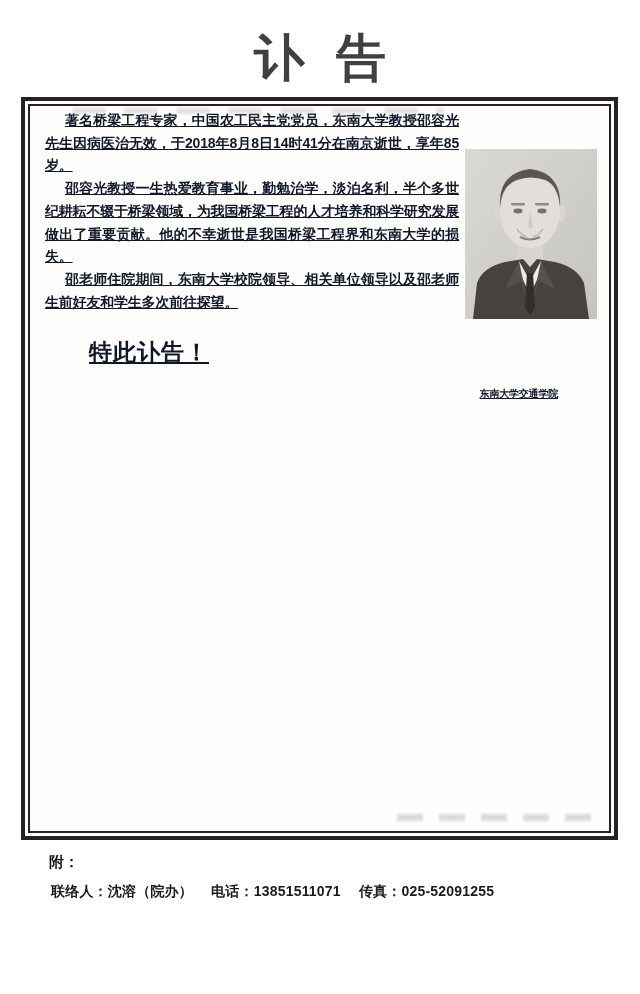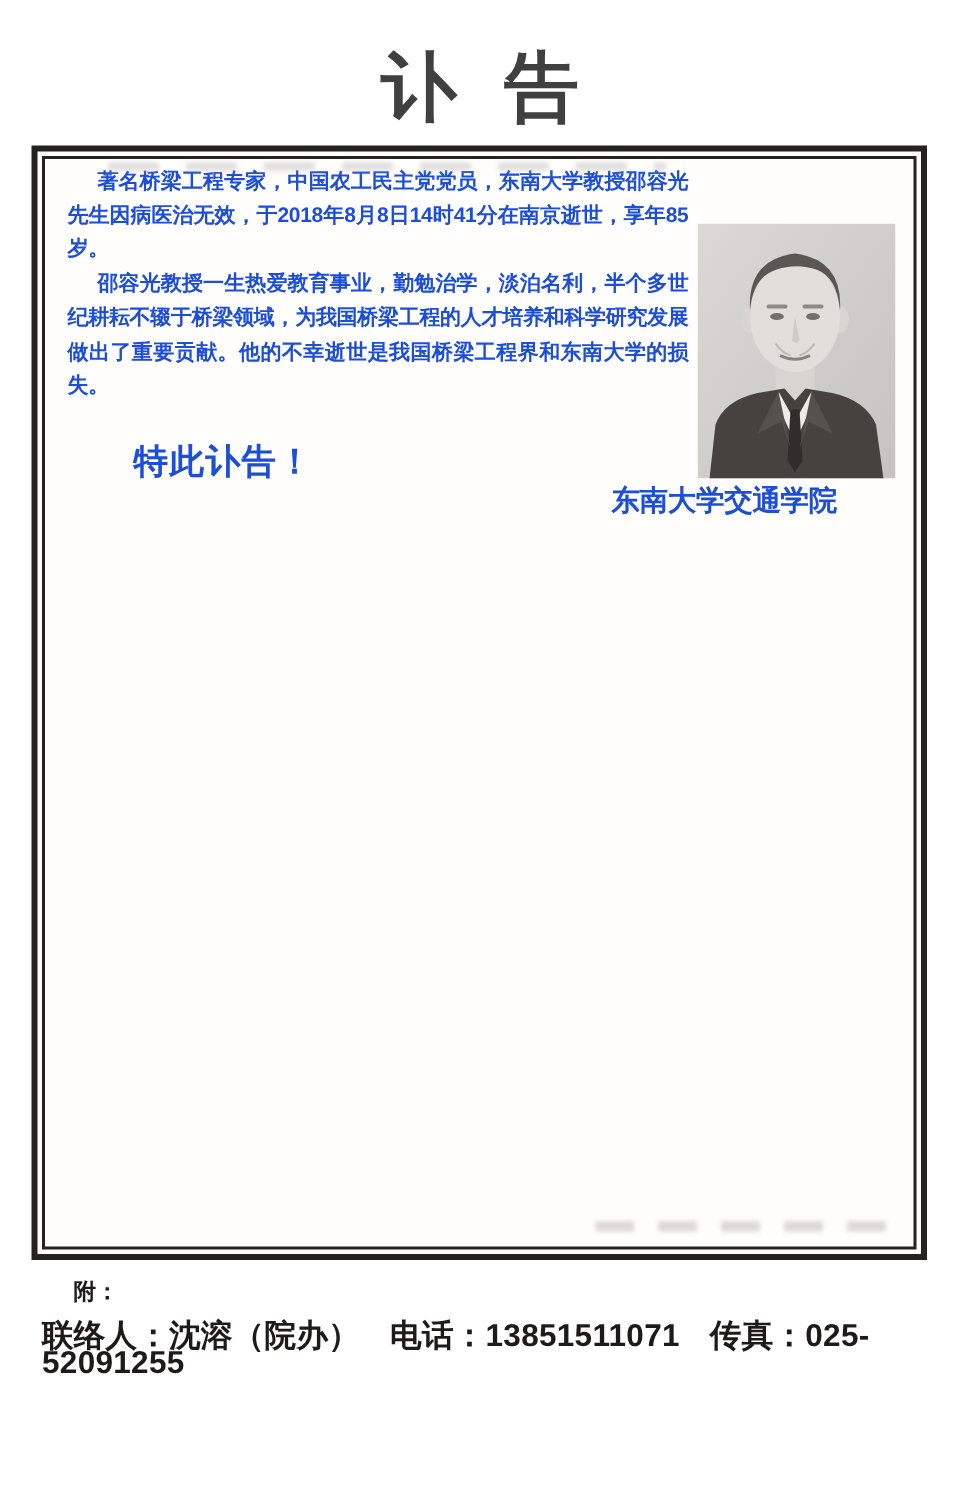--- a/index.html
+++ b/index.html
@@ -54,21 +54,22 @@
   .smudge-bottom {
     bottom: 10px; right: 14px; width: 198px; height: 7px;
     background: repeating-linear-gradient(90deg, #b3b0ac 0 26px, transparent 26px 42px);
   }
   .body {
     font-size: 14px;
     line-height: 22.7px;
     font-weight: bold;
     letter-spacing: -0.2px;
     text-align: justify;
-    color: #1d4ed8;
+    color: #0f172a;
+    text-decoration: underline;
   }
   .para { margin: 0; text-indent: 20px; }
   .photo-float {
     float: right;
     width: 143px;
     height: 205px;
     position: relative;
   }
   .photo {
     position: absolute;
@@ -80,45 +81,45 @@
   }
   .closing {
     margin: 26px 0 0 0;
     font-size: 23px;
     line-height: 26px;
     text-indent: 44px;
     letter-spacing: 1px;
     font-weight: bold;
   }
   .sign {
-    margin-top: 2px;
+    margin-top: 16px;
     text-align: right;
-    font-size: 19px;
+    font-size: 10px;
     line-height: 26px;
     font-weight: bold;
   }
   .sign-org { padding-right: 44px; }
   .sign-date { padding-right: 33px; }
   .footer {
     position: absolute;
     left: 0;
     top: 853px;
     width: 100%;
     font-weight: bold;
     color: #1d1a1a;
   }
   .attach-label {
     margin-left: 49px;
     font-size: 15px;
     line-height: 18px;
   }
   .contact-line {
-    margin-left: 28px;
+    margin-left: 51px;
     margin-top: 11px;
-    font-size: 21px;
+    font-size: 14px;
     line-height: 18px;
     letter-spacing: 0.2px;
   }
   .contact-group { margin-right: 14px; }
 </style>
 </head>
 <body>
 
 <div class="page">
 
@@ -170,20 +171,21 @@
 
             <path d="M62,124 L68,124 L70,158 L65,166 L60,158 Z" fill="#302d2a"></path>
 
             <path d="M54,112 L40,140 L56,132 L62,150 L54,112 Z" fill="#55514d"></path>
             <path d="M76,112 L90,140 L74,132 L68,150 L76,112 Z" fill="#55514d"></path>
           </svg>
         </div>
 
         <p class="para">著名桥梁工程专家，中国农工民主党党员，东南大学教授邵容光先生因病医治无效，于2018年8月8日14时41分在南京逝世，享年85岁。</p>
         <p class="para">邵容光教授一生热爱教育事业，勤勉治学，淡泊名利，半个多世纪耕耘不辍于桥梁领域，为我国桥梁工程的人才培养和科学研究发展做出了重要贡献。他的不幸逝世是我国桥梁工程界和东南大学的损失。</p>
+        <p class="para">邵老师住院期间，东南大学校院领导、相关单位领导以及邵老师生前好友和学生多次前往探望。</p>
 
         <p class="closing">特此讣告！</p>
 
         <div class="sign">
           <div class="sign-org">东南大学交通学院</div>
         </div>
 
       </div>
 
       <div class="smudge smudge-bottom"></div>

